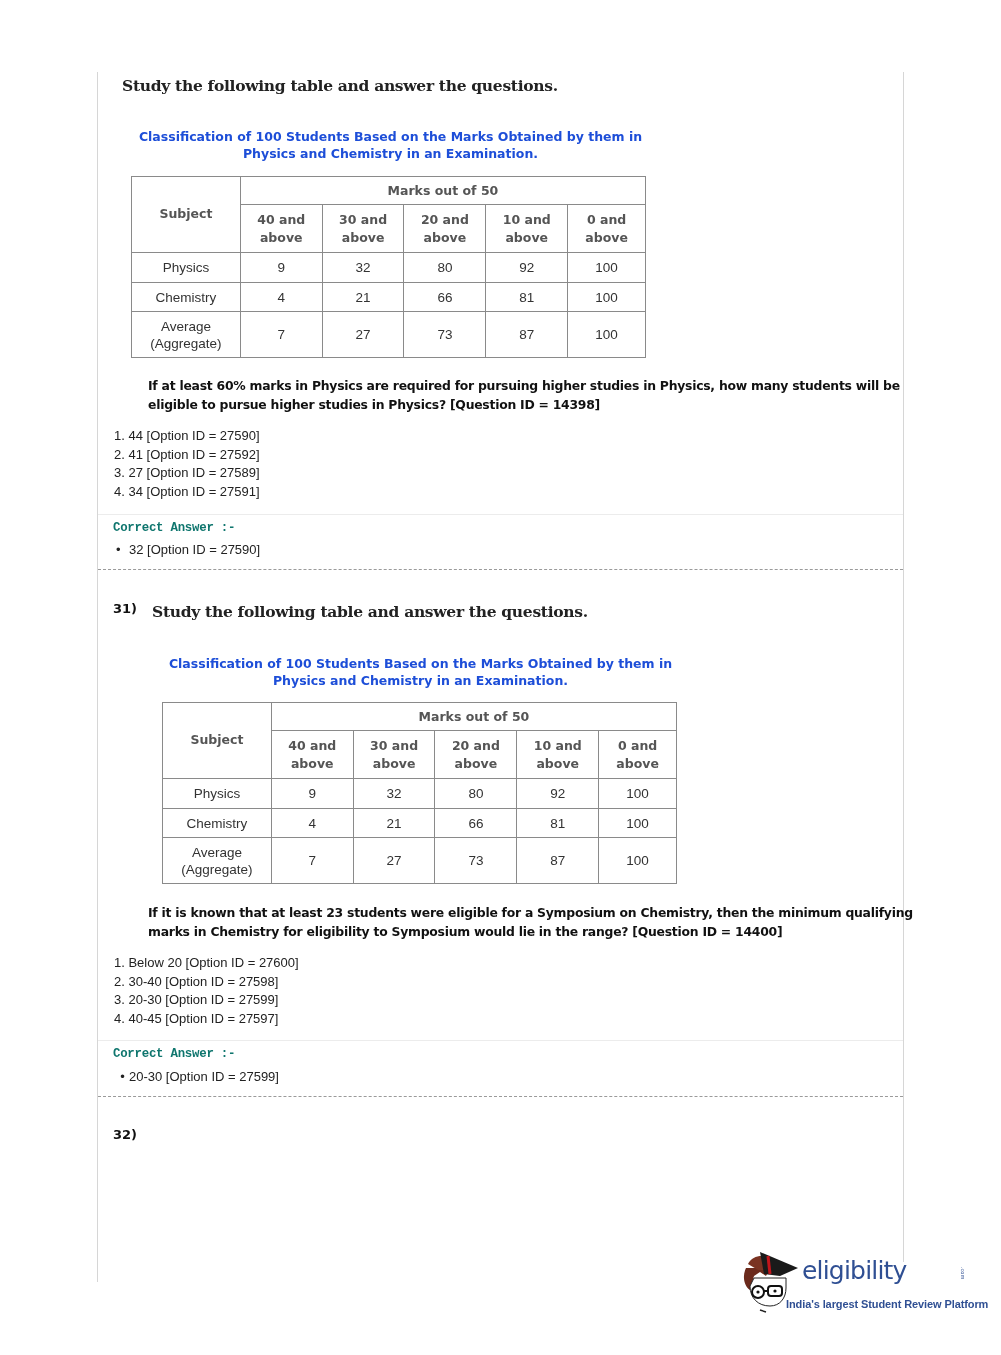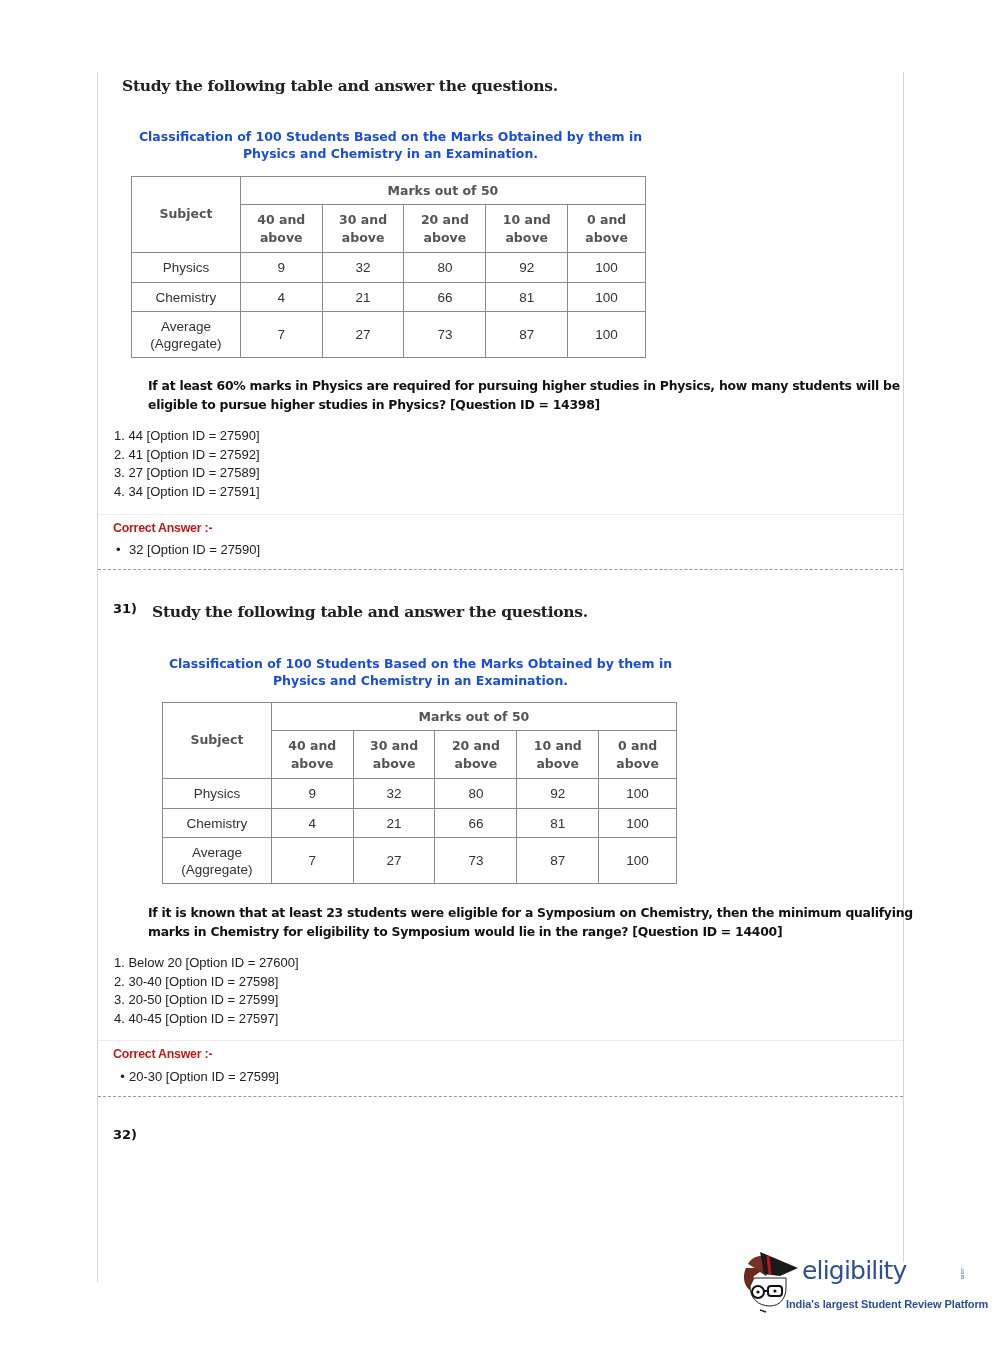--- a/index.html
+++ b/index.html
@@ -19,21 +19,21 @@
     table.marks th.subject { vertical-align: top; padding-top: 28px; }
     table.marks td.rowlabel { line-height: 17px; }
 
     .question { position: absolute; left: 113px; width: 770px; font-family: "DejaVu Sans", sans-serif; font-weight: bold; font-size: 12.4px; line-height: 19px; color: #111; letter-spacing: -0.25px; margin-left: 35px; }
 
     .options { position: absolute; left: 114px; font-family: "Liberation Sans", sans-serif; font-size: 13px; line-height: 18.5px; color: #222; list-style: none; }
 
     .hdivider { position: absolute; left: 98px; width: 805px; height: 1px; background: #ececec; }
     .dashline { position: absolute; left: 98px; width: 805px; height: 0; border-top: 1px dashed #9a9a9a; }
 
-    .correct-label { position: absolute; left: 113px; font-family: Liberation Sans, sans-serif; font-weight: bold; font-size: 12.4px; color: #b91c1c; letter-spacing: -0.25px; }
+    .correct-label { position: absolute; left: 113px; font-family: Liberation Mono, monospace; font-weight: bold; font-size: 12.4px; color: #0f766e; letter-spacing: -0.25px; }
     .correct-value { position: absolute; left: 116px; font-family: "Liberation Sans", sans-serif; font-size: 13px; color: #222; }
     .correct-value .bullet { display: inline-block; width: 13px; }
 
     .qnum { position: absolute; left: 113px; font-family: "DejaVu Sans", sans-serif; font-weight: bold; font-size: 13px; color: #111; }
 
     .logo { position: absolute; left: 740px; top: 1246px; width: 240px; height: 70px; }
     .logo-icon { position: absolute; left: 0; top: 0; width: 64px; height: 70px; }
     .logo-word { position: absolute; left: 62px; top: 10px; font-family: "DejaVu Sans", sans-serif; font-size: 25px; color: #2f4f93; letter-spacing: -0.8px; }
     .logo-com { position: absolute; left: 220px; top: 21px; font-size: 5px; color: #2f4f93; writing-mode: vertical-rl; font-family: "DejaVu Sans", sans-serif; }
     .logo-tag { position: absolute; left: 46px; top: 52px; font-family: Liberation Sans, sans-serif; font-weight: bold; font-size: 11px; color: #2f4f93; letter-spacing: -0.1px; white-space: nowrap; }
@@ -189,21 +189,21 @@
     <td>100</td>
   </tr>
 </tbody>
   </table>
 
 <div class="question" style="top:903px;">If it is known that at least 23 students were eligible for a Symposium on Chemistry, then the minimum qualifying marks in Chemistry for eligibility to Symposium would lie in the range? [Question ID = 14400]</div>
 
 <ul class="options" style="top:954px;">
   <li>1. Below 20 [Option ID = 27600]</li>
   <li>2. 30-40 [Option ID = 27598]</li>
-  <li>3. 20-50 [Option ID = 27599]</li>
+  <li>3. 20-30 [Option ID = 27599]</li>
   <li>4. 40-45 [Option ID = 27597]</li>
 </ul>
 
 <div class="hdivider" style="top:1040px;"></div>
 
 <div class="correct-label" style="top:1047px;">Correct Answer :-</div>
 <div class="correct-value" style="top:1069px;text-align:center;"><span class="bullet">•</span><span>20-30 [Option ID = 27599]</span></div>
 
 <div class="dashline" style="top:1096px;"></div>
 

